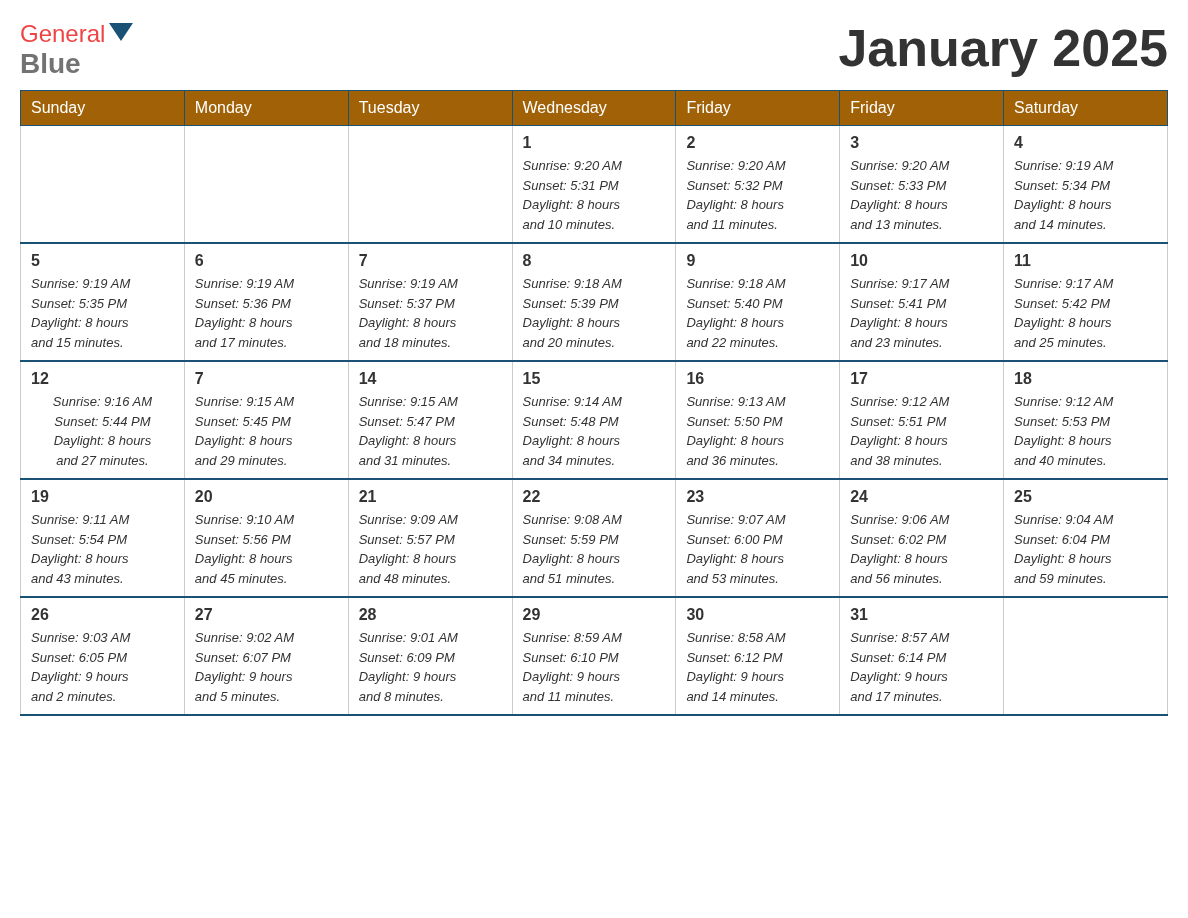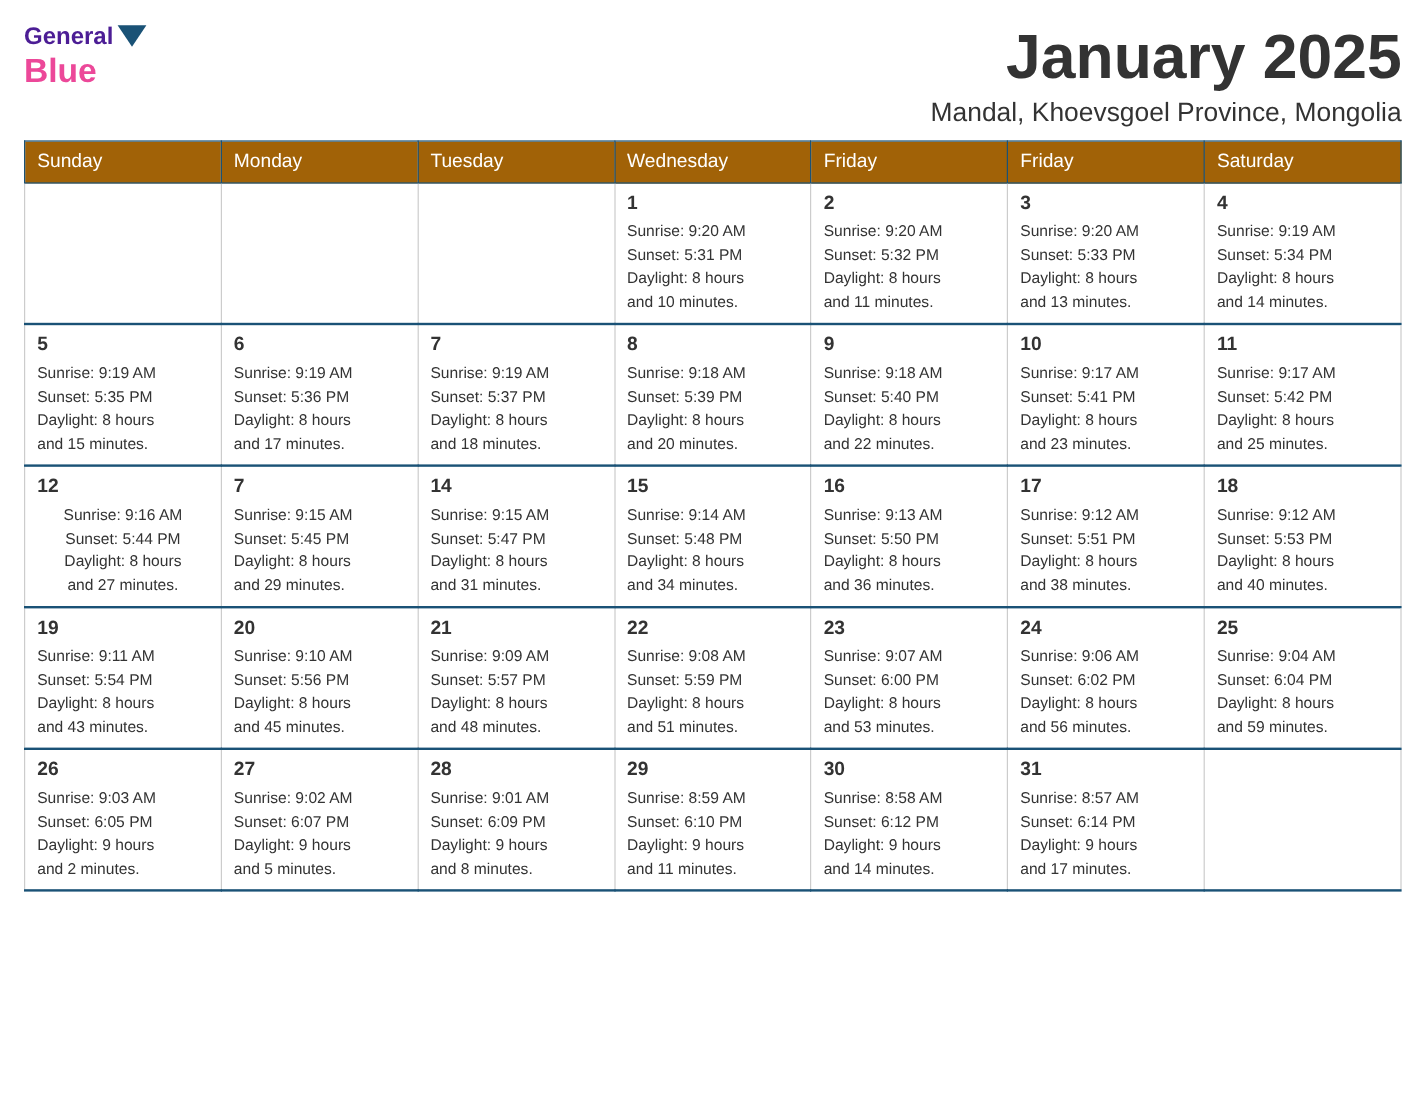--- a/index.html
+++ b/index.html
@@ -10,40 +10,40 @@
       width: 1188px;
       min-height: 918px;
     }
     .header {
       display: flex;
       justify-content: space-between;
       align-items: flex-start;
       margin-bottom: 10px;
     }
     .logo-text-general {
-      font-size: 20px;
-      font-weight: bold;
-      color: #4c1d95;
+      font-size: 24px;
+      font-weight: normal;
+      color: #ef4444;
     }
     .logo-triangle {
       display: inline-block;
       width: 0;
       height: 0;
       border-left: 12px solid transparent;
       border-right: 12px solid transparent;
       border-top: 18px solid #1a5276;
       margin-left: 4px;
       vertical-align: middle;
       position: relative;
       top: -2px;
     }
     .logo-text-blue {
       font-size: 28px;
       font-weight: bold;
-      color: #ec4899;
+      color: #737373;
       display: block;
     }
     .logo-wrapper {
       display: flex;
       flex-direction: column;
       align-items: flex-start;
     }
     .logo-top-line {
       display: flex;
       align-items: center;
@@ -94,39 +94,39 @@
     .day-number {
       font-size: 16px;
       font-weight: bold;
       display: block;
       margin-bottom: 4px;
     }
     .day-info {
       font-size: 13px;
       line-height: 1.5;
       color: #333333;
+      font-style: italic;
     }
     .empty-cell {
       background: #ffffff;
     }
   </style>
 </head>
 <body>
 
 <div class="header">
   <div class="logo-wrapper">
     <div class="logo-top-line">
       <span class="logo-text-general">General</span>
       <span class="logo-triangle"></span>
     </div>
     <span class="logo-text-blue">Blue</span>
   </div>
   <div class="title-block">
     <div class="calendar-title">January 2025</div>
-    <div class="calendar-subtitle">Mandal, Khoevsgoel Province, Mongolia</div>
   </div>
 </div>
 
 <table>
   <thead>
     <tr>
     <th>Sunday</th>
         <th>Monday</th>
         <th>Tuesday</th>
         <th>Wednesday</th>

